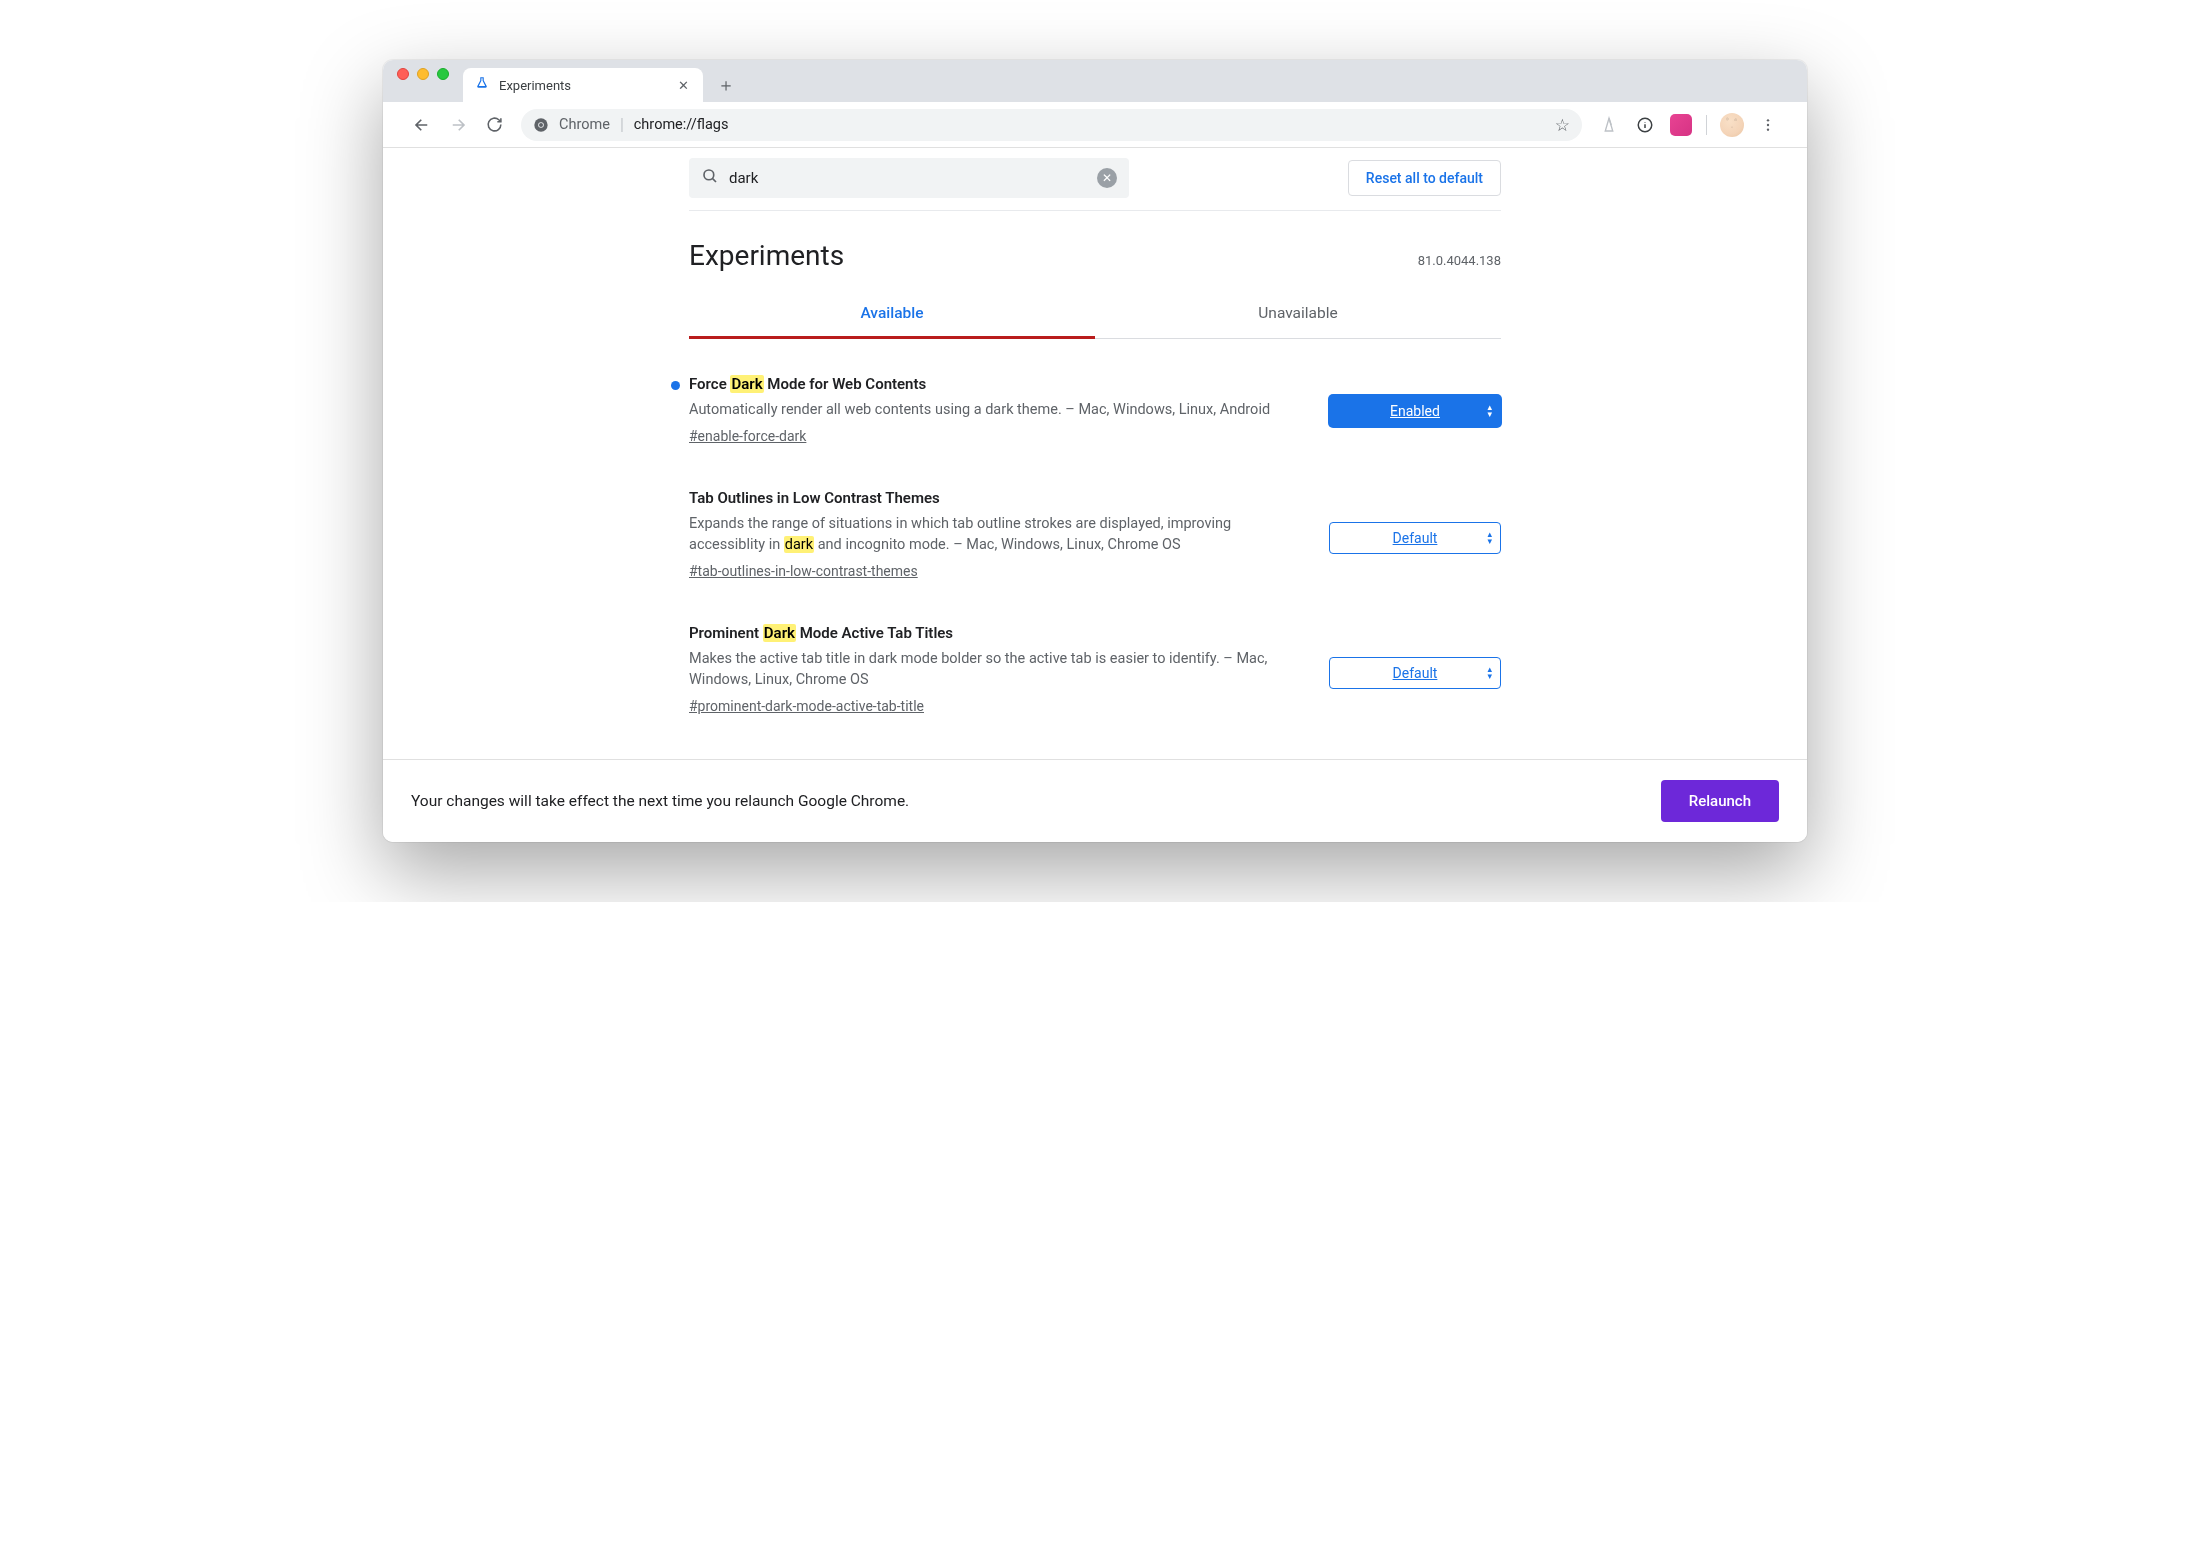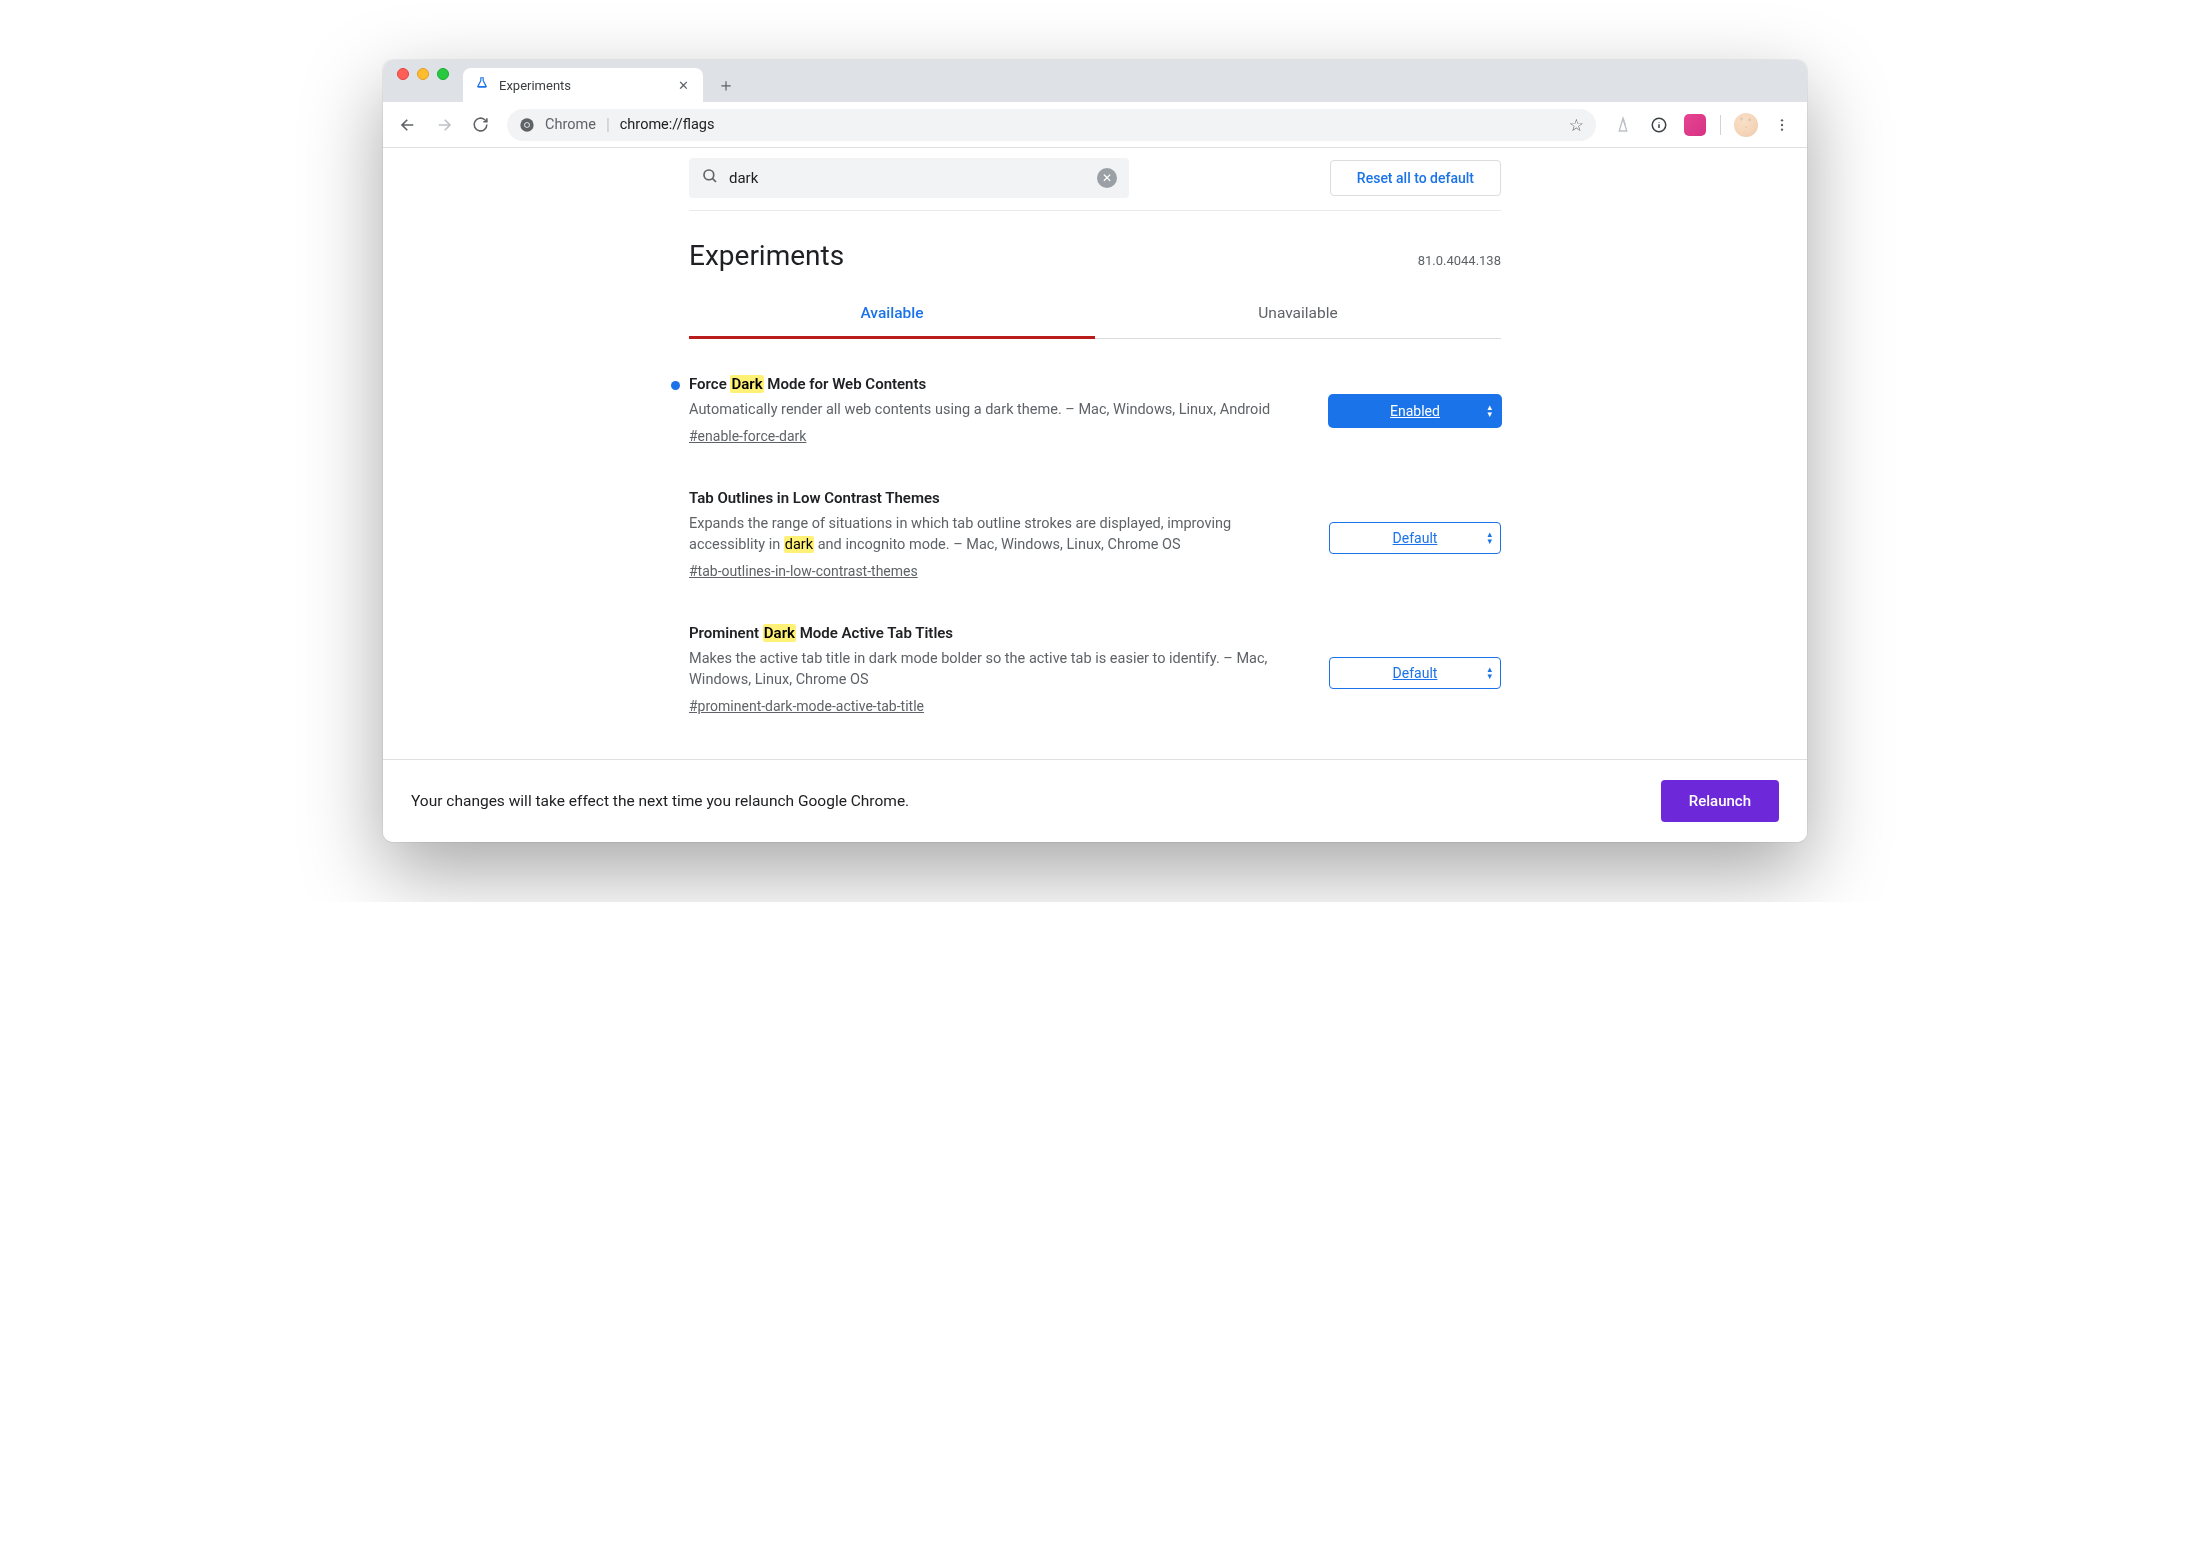--- a/index.html
+++ b/index.html
@@ -22,21 +22,21 @@
 .tab {
   background: #fff; height: 34px; border-radius: 8px 8px 0 0; display: flex;
   align-items: center; padding: 0 12px; gap: 10px; min-width: 240px; position: relative;
 }
 .tab .favicon { color: #1a73e8; font-size: 15px; }
 .tab .tab-title { font-size: 13px; color: #3c4043; flex: 1; }
 .tab .close { color: #5f6368; font-size: 13px; cursor: pointer; padding: 2px; }
 .newtab { width: 30px; height: 30px; display: flex; align-items: center; justify-content: center; color: #5f6368; font-size: 18px; margin-left: 8px; margin-bottom: 2px; cursor: pointer; }
 
 
-.toolbar { height: 46px; background: #fff; border-bottom: 1px solid #e0e0e0; display: flex; align-items: center; padding: 0 10px; gap: 6px; }
+.toolbar { height: 46px; background: #fff; border-bottom: 1px solid #e0e0e0; display: flex; align-items: center; padding: 0 24px; gap: 6px; }
 .nav-btn { width: 30px; height: 30px; display: flex; align-items: center; justify-content: center; color: #5f6368; border-radius: 50%; cursor: pointer; }
 .nav-btn.disabled { color: #bdc1c6; }
 .omnibox { flex: 1; height: 32px; background: #f1f3f4; border-radius: 16px; display: flex; align-items: center; padding: 0 12px; gap: 10px; margin: 0 6px; }
 .omnibox .chrome-icon { width: 16px; height: 16px; }
 .omnibox .origin { font-size: 14.5px; color: #5f6368; }
 .omnibox .divider { color: #c4c7cc; }
 .omnibox .path { font-size: 14.5px; color: #202124; }
 .omnibox .star { margin-left: auto; color: #5f6368; font-size: 17px; }
 .tool-icon { width: 30px; height: 30px; display: flex; align-items: center; justify-content: center; color: #5f6368; cursor: pointer; border-radius: 4px; }
 .ext-pink { width: 22px; height: 22px; background: linear-gradient(135deg,#e84393,#d63384); border-radius: 5px; }
@@ -44,21 +44,21 @@
 .avatar::after { content:""; position:absolute; inset:0; background: radial-gradient(circle at 30% 25%, rgba(0,0,0,.08) 0 6%, transparent 7%), radial-gradient(circle at 65% 28%, rgba(0,0,0,.08) 0 6%, transparent 7%), radial-gradient(circle at 50% 60%, rgba(0,0,0,.06) 0 5%, transparent 6%); }
 .vsep { width: 1px; height: 20px; background: #d0d3d7; margin: 0 4px; }
 
 
 .content { min-height: 560px; position: relative; background: #fff; }
 .topstrip { display: flex; align-items: center; padding: 10px 0 12px; border-bottom: 1px solid #e8eaed; }
 .inner { width: 812px; margin: 0 auto; }
 .searchbox { flex: 0 0 440px; height: 40px; background: #f1f3f4; border-radius: 4px; display: flex; align-items: center; padding: 0 12px; gap: 10px; }
 .searchbox input { flex: 1; border: none; background: transparent; outline: none; font-size: 15px; color: #202124; }
 .clear-btn { width: 20px; height: 20px; border-radius: 50%; background: #9aa0a6; color: #fff; display: flex; align-items: center; justify-content: center; font-size: 12px; cursor: pointer; }
-.reset-btn { margin-left: auto; border: 1px solid #dadce0; background: #fff; color: #1a73e8; font-size: 14px; font-weight: 500; padding: 9px 26px; border-radius: 4px; cursor: pointer; }
+.reset-btn { margin-left: auto; border: 1px solid #dadce0; background: #fff; color: #1a73e8; font-size: 14px; font-weight: 500; padding: 9px 17px; border-radius: 4px; cursor: pointer; }
 
 .header { display: flex; align-items: baseline; justify-content: space-between; padding: 28px 0 18px; }
 .header h1 { font-size: 28px; font-weight: 400; color: #202124; }
 .version { font-size: 13px; color: #5f6368; }
 
 .tabs-row { display: flex; }
 .tab-btn { flex: 1; text-align: center; padding: 14px 0; font-size: 15.5px; color: #5f6368; border-bottom: 1px solid #dadce0; cursor: pointer; }
 .tab-btn.active { color: #1a73e8; border-bottom: 3px solid #b91c1c; font-weight: 500; }
 
 .flags { padding-top: 36px; }

